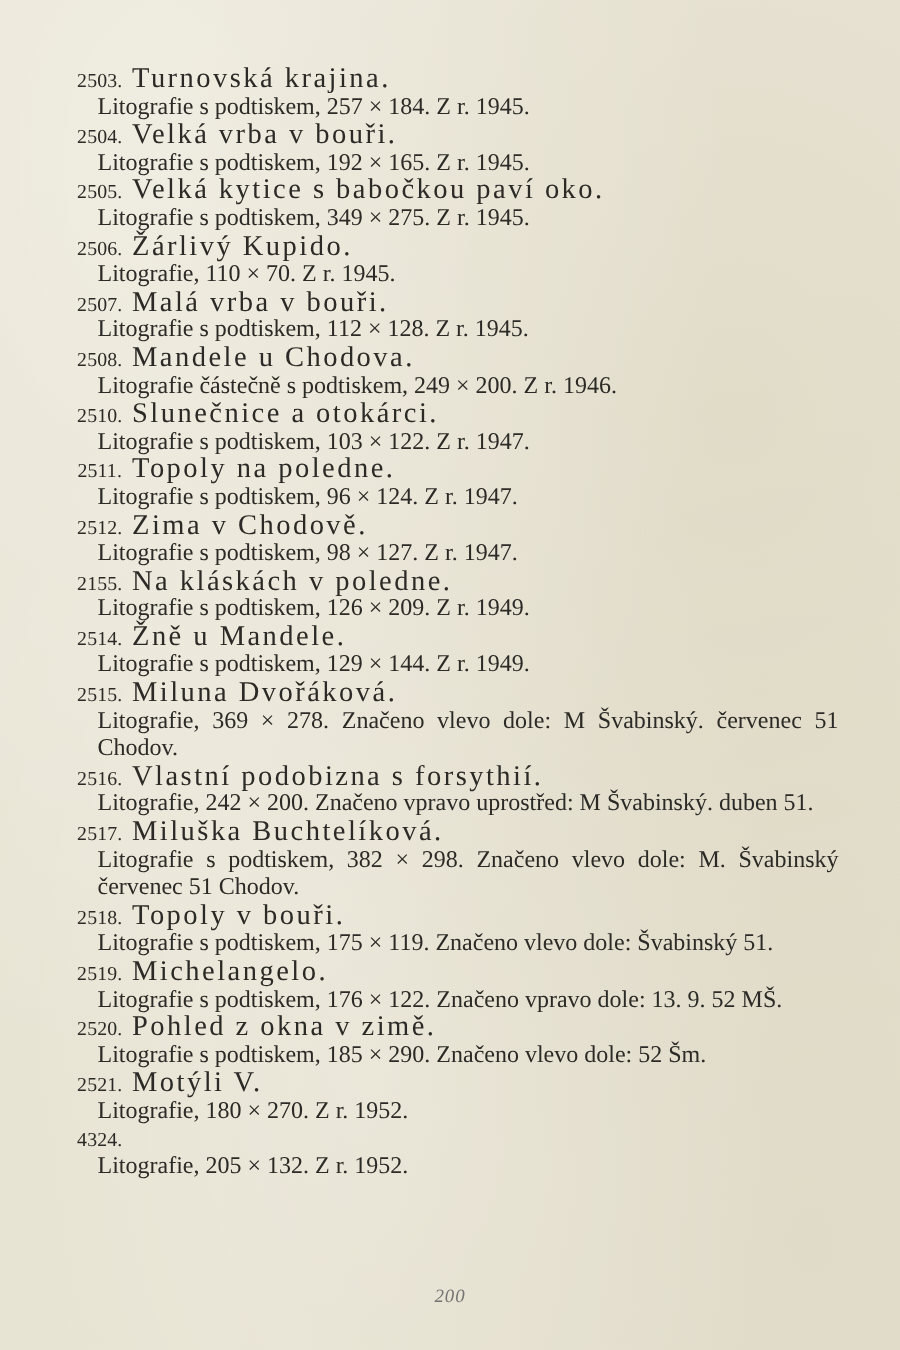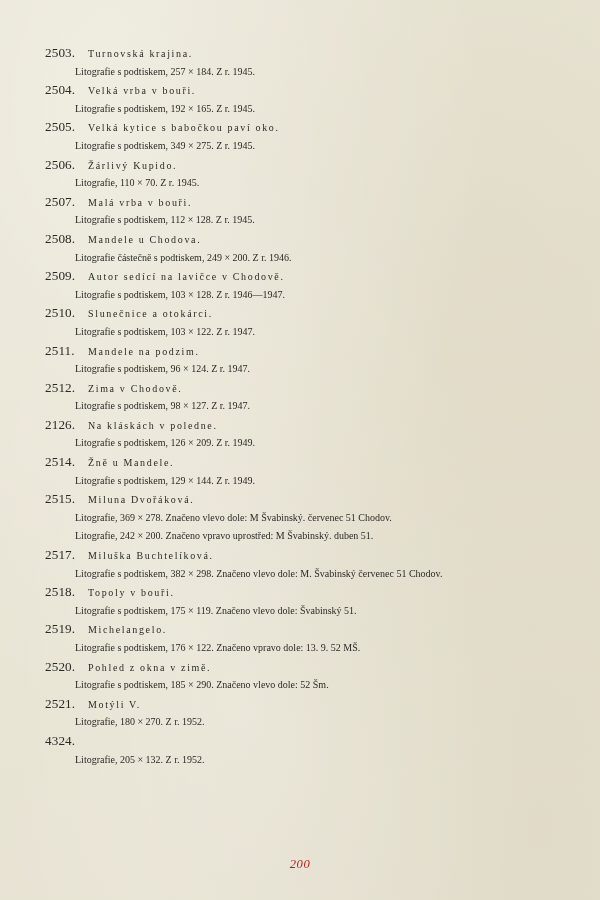--- a/index.html
+++ b/index.html
@@ -45,46 +45,47 @@
     align-items: baseline;
     height: 18.6px;
     white-space: nowrap;
   }
   .cat-num {
     width: 43px;
     flex: 0 0 43px;
     font-size: 13.2px;
     line-height: 18.6px;
     letter-spacing: 0.1px;
+    text-align: center;
   }
   .title-text {
-    font-size: 10px;
+    font-size: 19px;
     line-height: 18.6px;
     letter-spacing: 1.65px;
   }
   .desc {
-    margin-left: 30px;
-    font-size: 10px;
+    margin-left: 20px;
+    font-size: 16px;
     line-height: 18.6px;
     text-align: justify;
     text-justify: inter-word;
   }
   .desc.nowrap {
     white-space: nowrap;
     text-align: left;
   }
   .folio {
     position: absolute;
     left: 0;
     right: 0;
     top: 857px;
     text-align: center;
     font-style: italic;
     font-size: 12.6px;
-    color: #b91c1c;
+    color: #737373;
     letter-spacing: 0.6px;
   }
 </style>
 </head>
 <body>
 
 <div class="paper-grain"></div>
 
 <div class="page">
   <div class="entries" id="entries-container">
@@ -125,68 +126,65 @@
       </div>
       <div class="entry">
         <div class="title-line">
           <span class="cat-num">2508.</span>
           <span class="title-text">Mandele u Chodova.</span>
         </div>
         <div class="desc nowrap">Litografie částečně s podtiskem, 249 × 200. Z r. 1946.</div>
       </div>
       <div class="entry">
         <div class="title-line">
-          <span class="cat-num">2509.</span>
-          <span class="title-text">Autor sedící na lavičce v Chodově.</span>
-        </div>
-        <div class="desc nowrap">Litografie s podtiskem, 103 × 128. Z r. 1946—1947.</div>
-      </div>
-      <div class="entry">
-        <div class="title-line">
           <span class="cat-num">2510.</span>
           <span class="title-text">Slunečnice a otokárci.</span>
         </div>
         <div class="desc nowrap">Litografie s podtiskem, 103 × 122. Z r. 1947.</div>
       </div>
       <div class="entry">
         <div class="title-line">
           <span class="cat-num">2511.</span>
-          <span class="title-text">Mandele na podzim.</span>
+          <span class="title-text">Topoly na poledne.</span>
         </div>
         <div class="desc nowrap">Litografie s podtiskem, 96 × 124. Z r. 1947.</div>
       </div>
       <div class="entry">
         <div class="title-line">
           <span class="cat-num">2512.</span>
           <span class="title-text">Zima v Chodově.</span>
         </div>
         <div class="desc nowrap">Litografie s podtiskem, 98 × 127. Z r. 1947.</div>
       </div>
       <div class="entry">
         <div class="title-line">
-          <span class="cat-num">2126.</span>
+          <span class="cat-num">2155.</span>
           <span class="title-text">Na kláskách v poledne.</span>
         </div>
         <div class="desc nowrap">Litografie s podtiskem, 126 × 209. Z r. 1949.</div>
       </div>
       <div class="entry">
         <div class="title-line">
           <span class="cat-num">2514.</span>
           <span class="title-text">Žně u Mandele.</span>
         </div>
         <div class="desc nowrap">Litografie s podtiskem, 129 × 144. Z r. 1949.</div>
       </div>
       <div class="entry">
         <div class="title-line">
           <span class="cat-num">2515.</span>
           <span class="title-text">Miluna Dvořáková.</span>
         </div>
         <div class="desc">Litografie, 369 × 278. Značeno vlevo dole: M Švabinský. červenec 51 Chodov.</div>
       </div>
       <div class="entry">
+        <div class="title-line">
+          <span class="cat-num">2516.</span>
+          <span class="title-text">Vlastní podobizna s forsythií.</span>
+        </div>
         <div class="desc nowrap">Litografie, 242 × 200. Značeno vpravo uprostřed: M Švabinský. duben 51.</div>
       </div>
       <div class="entry">
         <div class="title-line">
           <span class="cat-num">2517.</span>
           <span class="title-text">Miluška Buchtelíková.</span>
         </div>
         <div class="desc">Litografie s podtiskem, 382 × 298. Značeno vlevo dole: M. Švabinský červenec 51 Chodov.</div>
       </div>
       <div class="entry">

